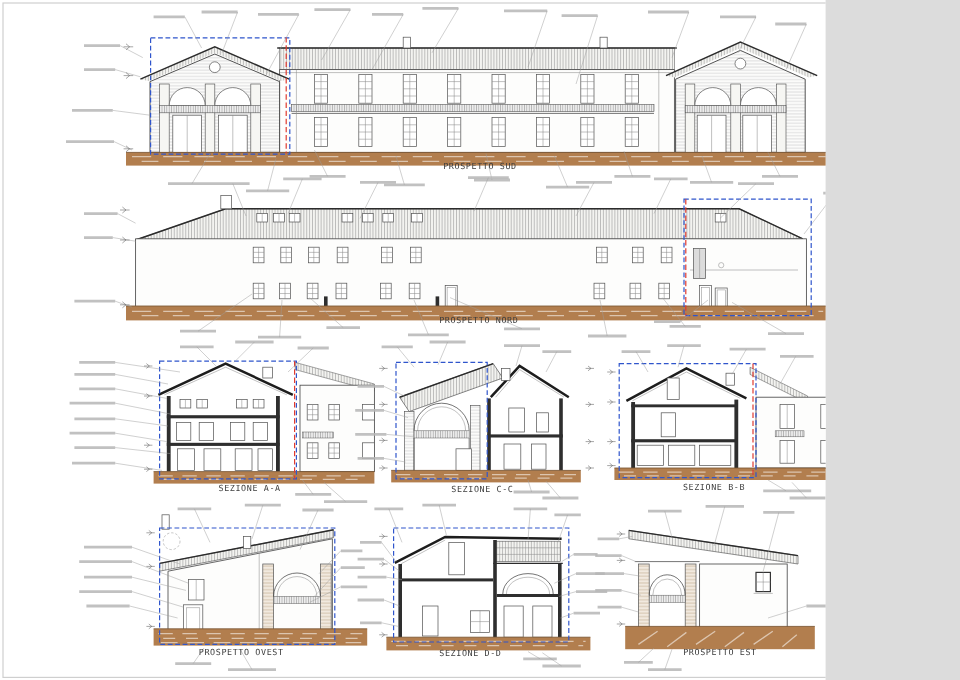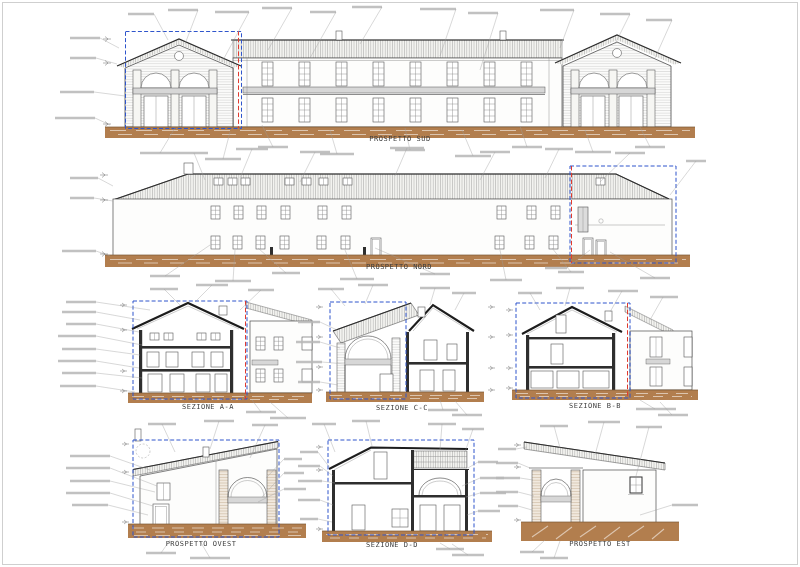--- a/index.html
+++ b/index.html
@@ -4,21 +4,21 @@
 <style>
   :root{
     --ink:#3f3f3f;
     --ground-brown:#b27e4e;
     --highlight-blue:#2f55cc;
     --section-cut-red:#e03a2f;
     --hatch-gray:#909090;
     --paper:#ffffff;
   }
   html,body{margin:0;padding:0;background:#dcdcdc;}
-  .sheet{width:800px;height:567px;background:var(--paper);position:relative;overflow:hidden;
+  .sheet{width:688px;height:567px;background:var(--paper);position:relative;overflow:hidden;
          font-family:"DejaVu Sans Mono",monospace;}
   svg{display:block}
   .ln{stroke:var(--ink);stroke-width:.6;fill:none}
   .lnM{stroke:#2c2c2c;stroke-width:1.2;fill:none}
   .lnT{stroke:#1d1d1d;stroke-width:2.1;fill:none}
   .thin{stroke:#8c8c8c;stroke-width:.45;fill:none}
   .wall{fill:#fdfdfc;stroke:#4a4a4a;stroke-width:.7}
   .cutw{fill:#2e2e2e;stroke:none}
   .opening{fill:#ffffff;stroke:#555;stroke-width:.6}
   .pilaster{fill:#f6f6f3;stroke:#555;stroke-width:.55}

